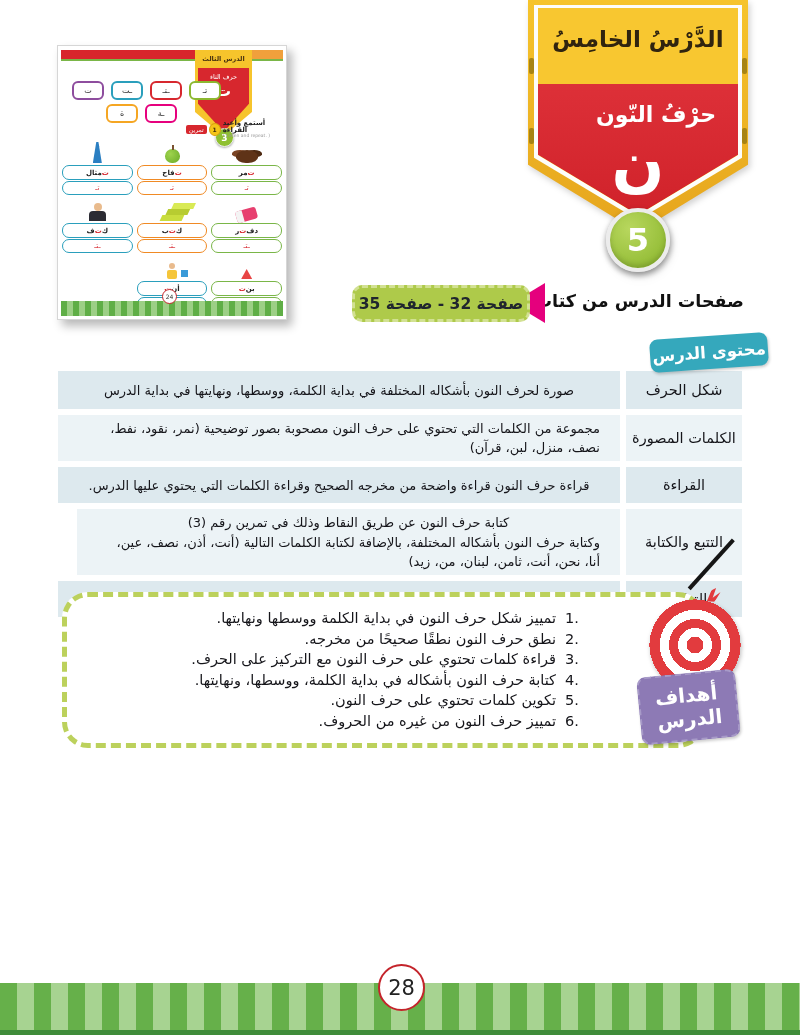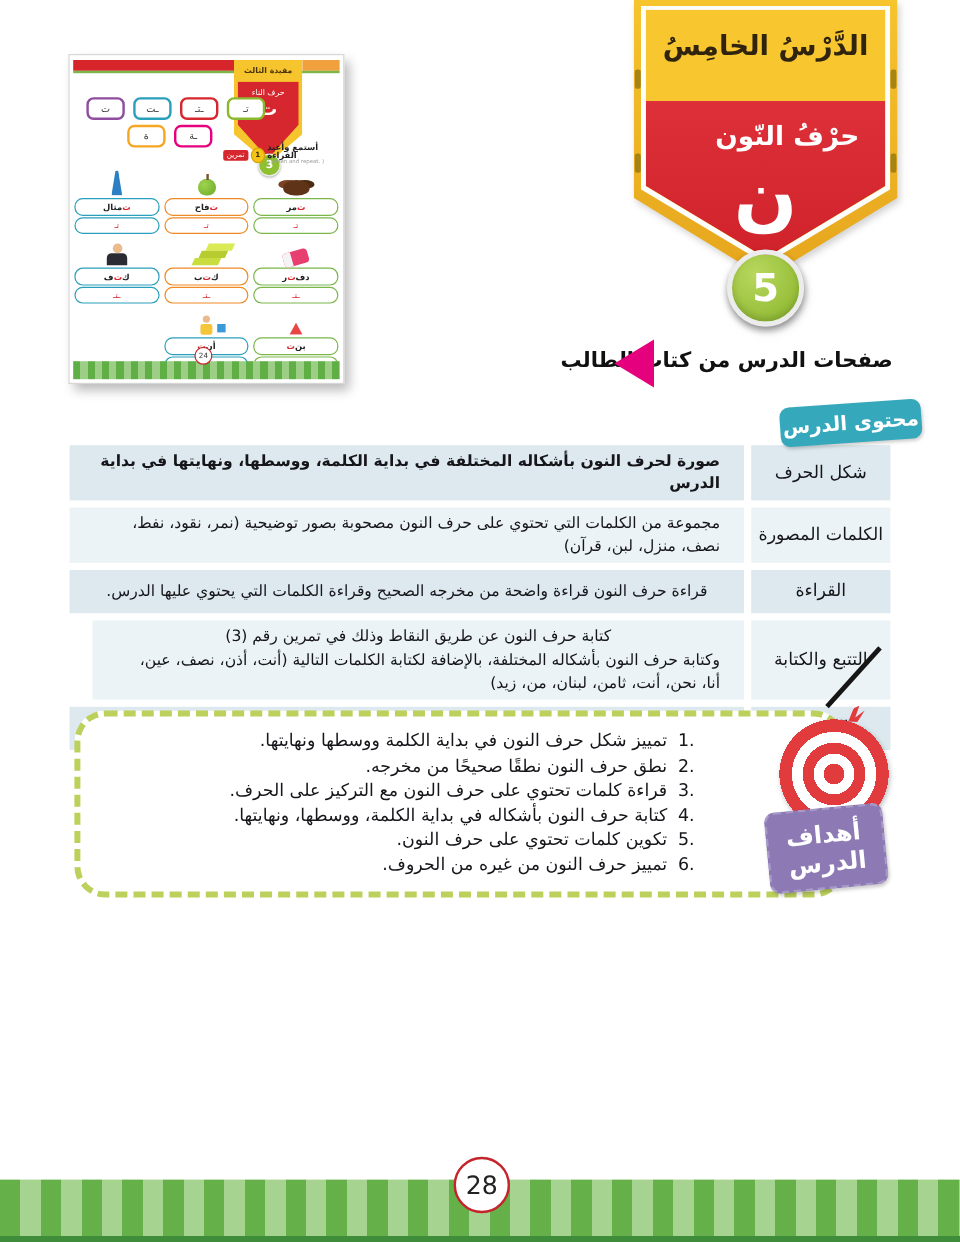--- a/index.html
+++ b/index.html
@@ -150,21 +150,21 @@
     <div class="b-circle">
       <span>5</span>
     </div>
   </div>
 
   <div class="thumb">
     <div class="t-topbar-red"></div>
     <div class="t-topbar-orange"></div>
     <div class="t-topbar-green"></div>
     <div class="t-pennant">
-      <div class="tp-title">مفيدة الثالث</div>
+      <div class="tp-title">الدرس الثالث</div>
       <div class="tp-red">
         <div class="tp-sub">حرف التاء</div>
         <div class="tp-letter">ت</div>
       </div>
     </div>
     <div class="t-circle">3</div>
     <div class="t-pills1" id="pills1">
         <div class="t-pill" style="border: 2px solid rgb(140, 184, 47);">تـ</div>
         <div class="t-pill" style="border: 2px solid rgb(215, 39, 46);">ـتـ</div>
         <div class="t-pill" style="border: 2px solid rgb(42, 159, 188);">ـت</div>
@@ -239,26 +239,27 @@
           <div class="t-word" style="border: 1.5px solid rgb(42, 159, 188);">أن<span class="red">ت</span></div>
           <div class="t-letter" style="border: 1.5px solid rgb(42, 159, 188);">ـت</div>
         </div>
       </div>
     <div class="t-pnum">24</div>
     <div class="t-footer"></div>
   </div>
 
   <div class="ref-label">صفحات الدرس من كتاب الطالب</div>
   <div class="ref-arrow"></div>
+  <div class="ref-badge">صفحة 32 - صفحة 35</div>
 
   <div class="tab">محتوى الدرس</div>
   <div class="ctable" id="ctable">
       <div class="t-row">
         <div class="t-label row-dark" style="min-height: 30px;">شكل الحرف</div>
-        <div class="t-cell row-dark" style="min-height: 30px; font-weight: bold;">
+        <div class="t-cell row-dark" style="min-height: 30px;">
           <div class="t-line">صورة لحرف النون بأشكاله المختلفة في بداية الكلمة، ووسطها، ونهايتها في بداية الدرس</div>
         </div>
       </div>
       <div class="t-row">
         <div class="t-label row-light" style="min-height: 28px;">الكلمات المصورة</div>
         <div class="t-cell row-light" style="min-height: 28px;">
           <div class="t-line">مجموعة من الكلمات التي تحتوي على حرف النون مصحوبة بصور توضيحية (نمر، نقود، نفط، نصف، منزل، لبن، قرآن)</div>
         </div>
       </div>
       <div class="t-row">

